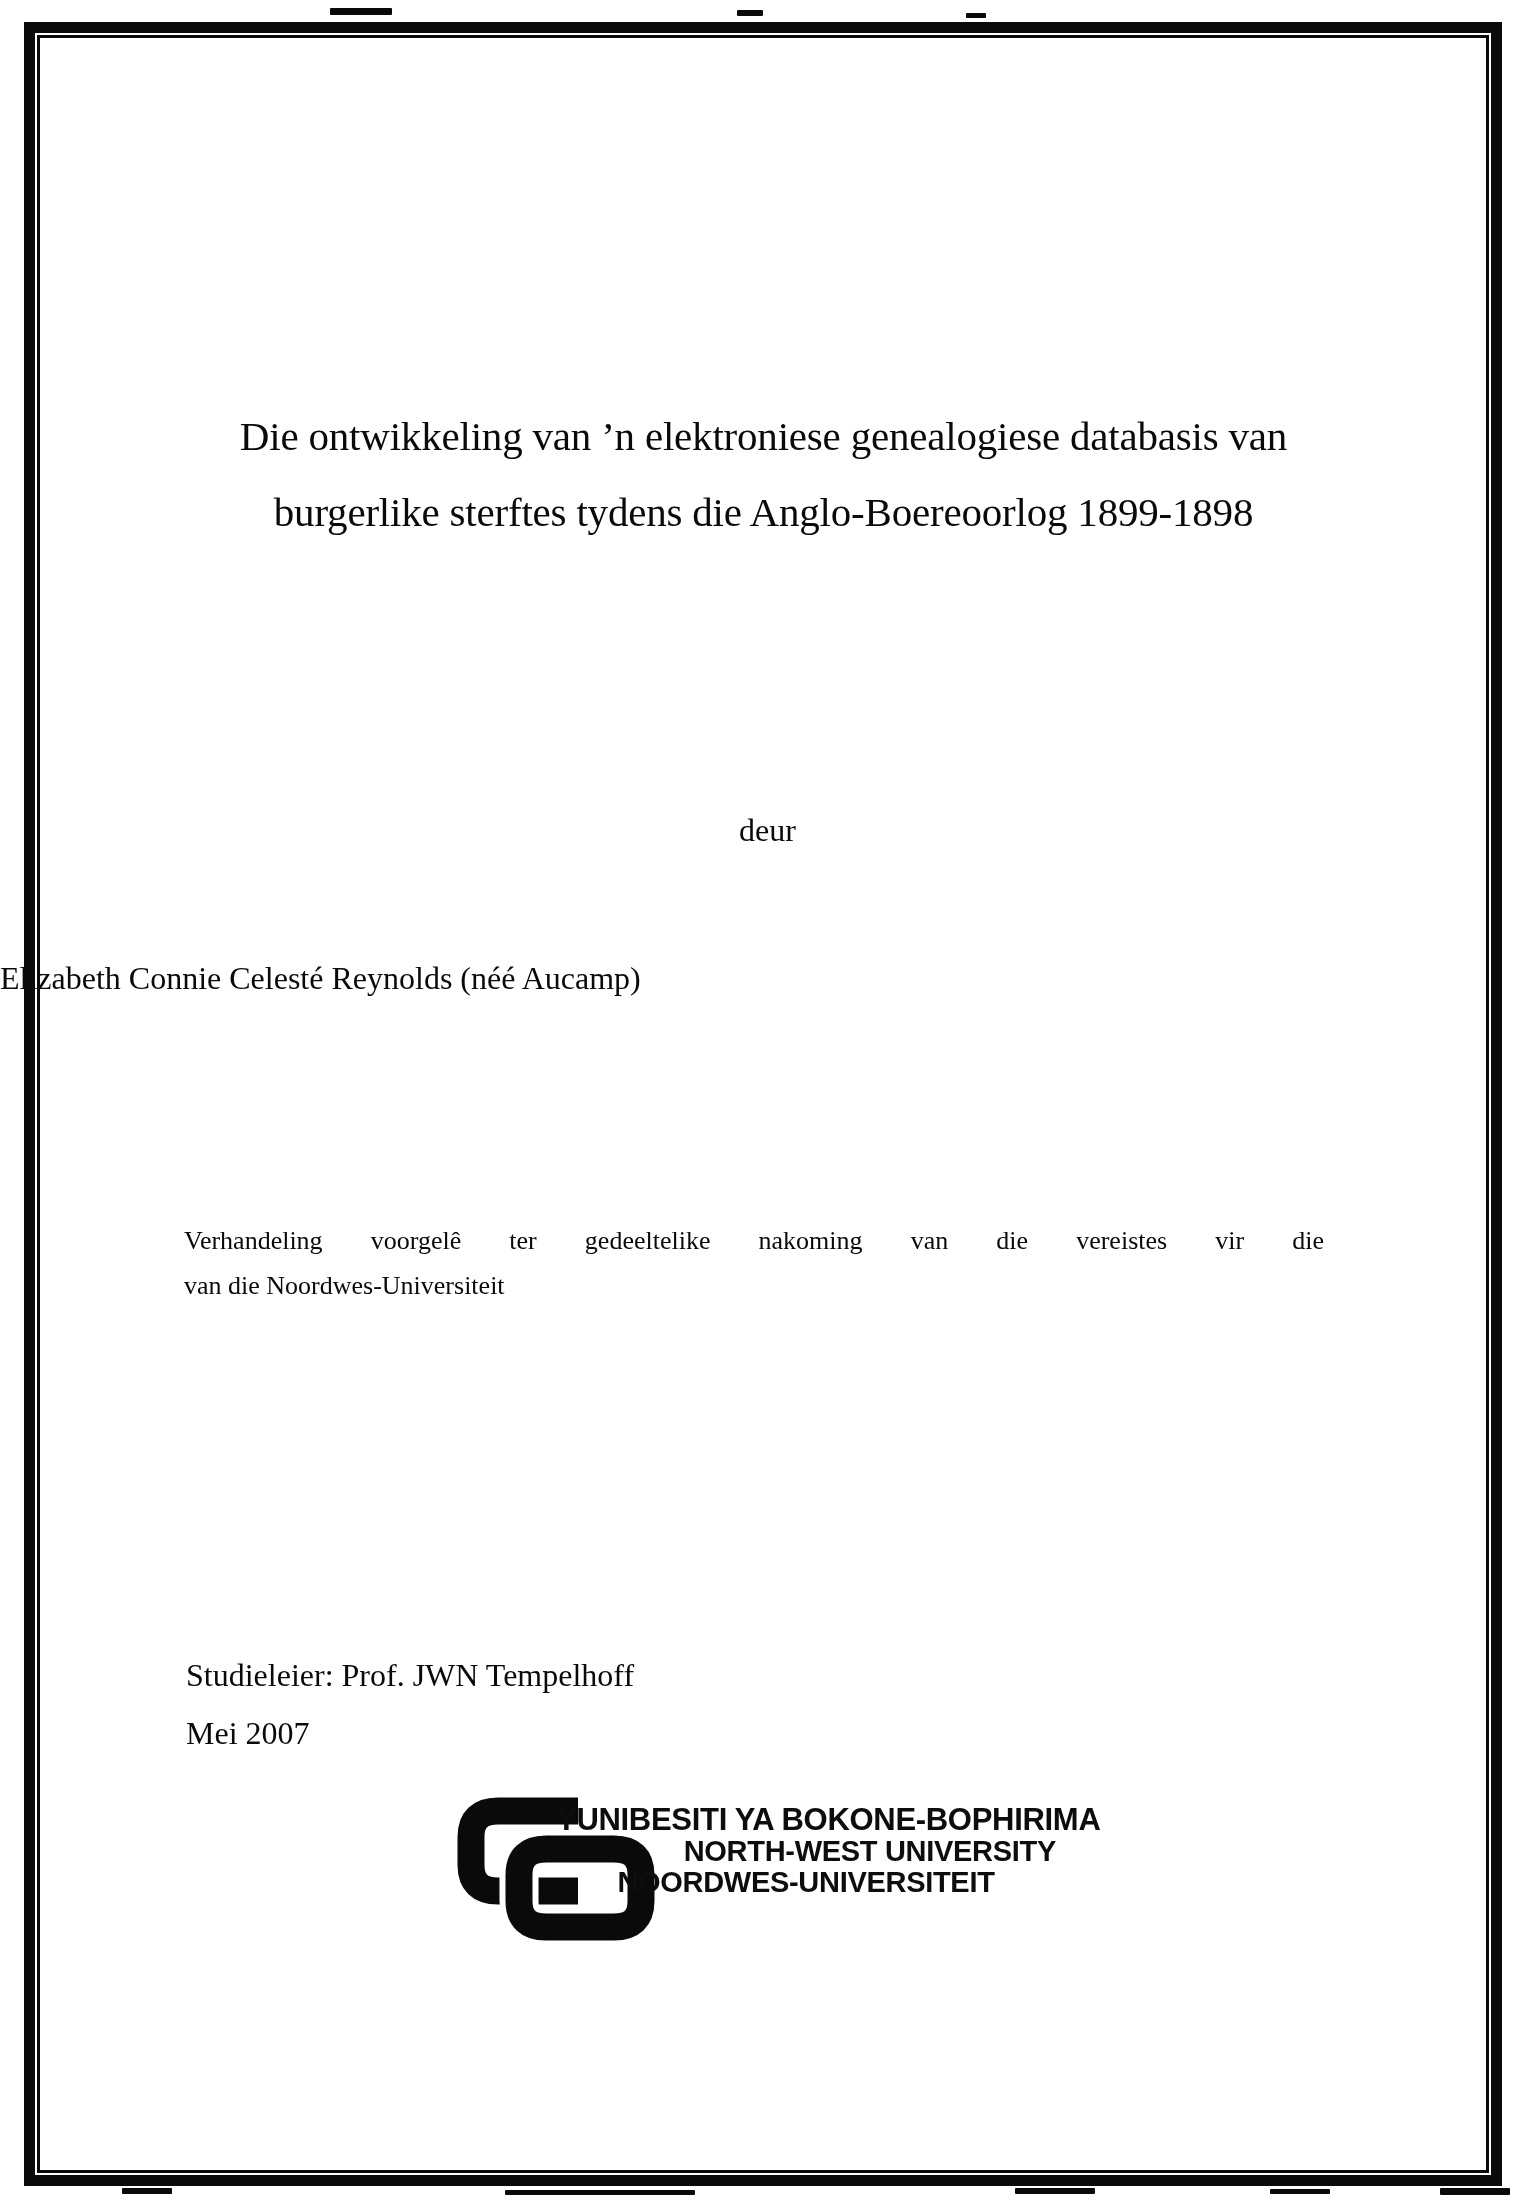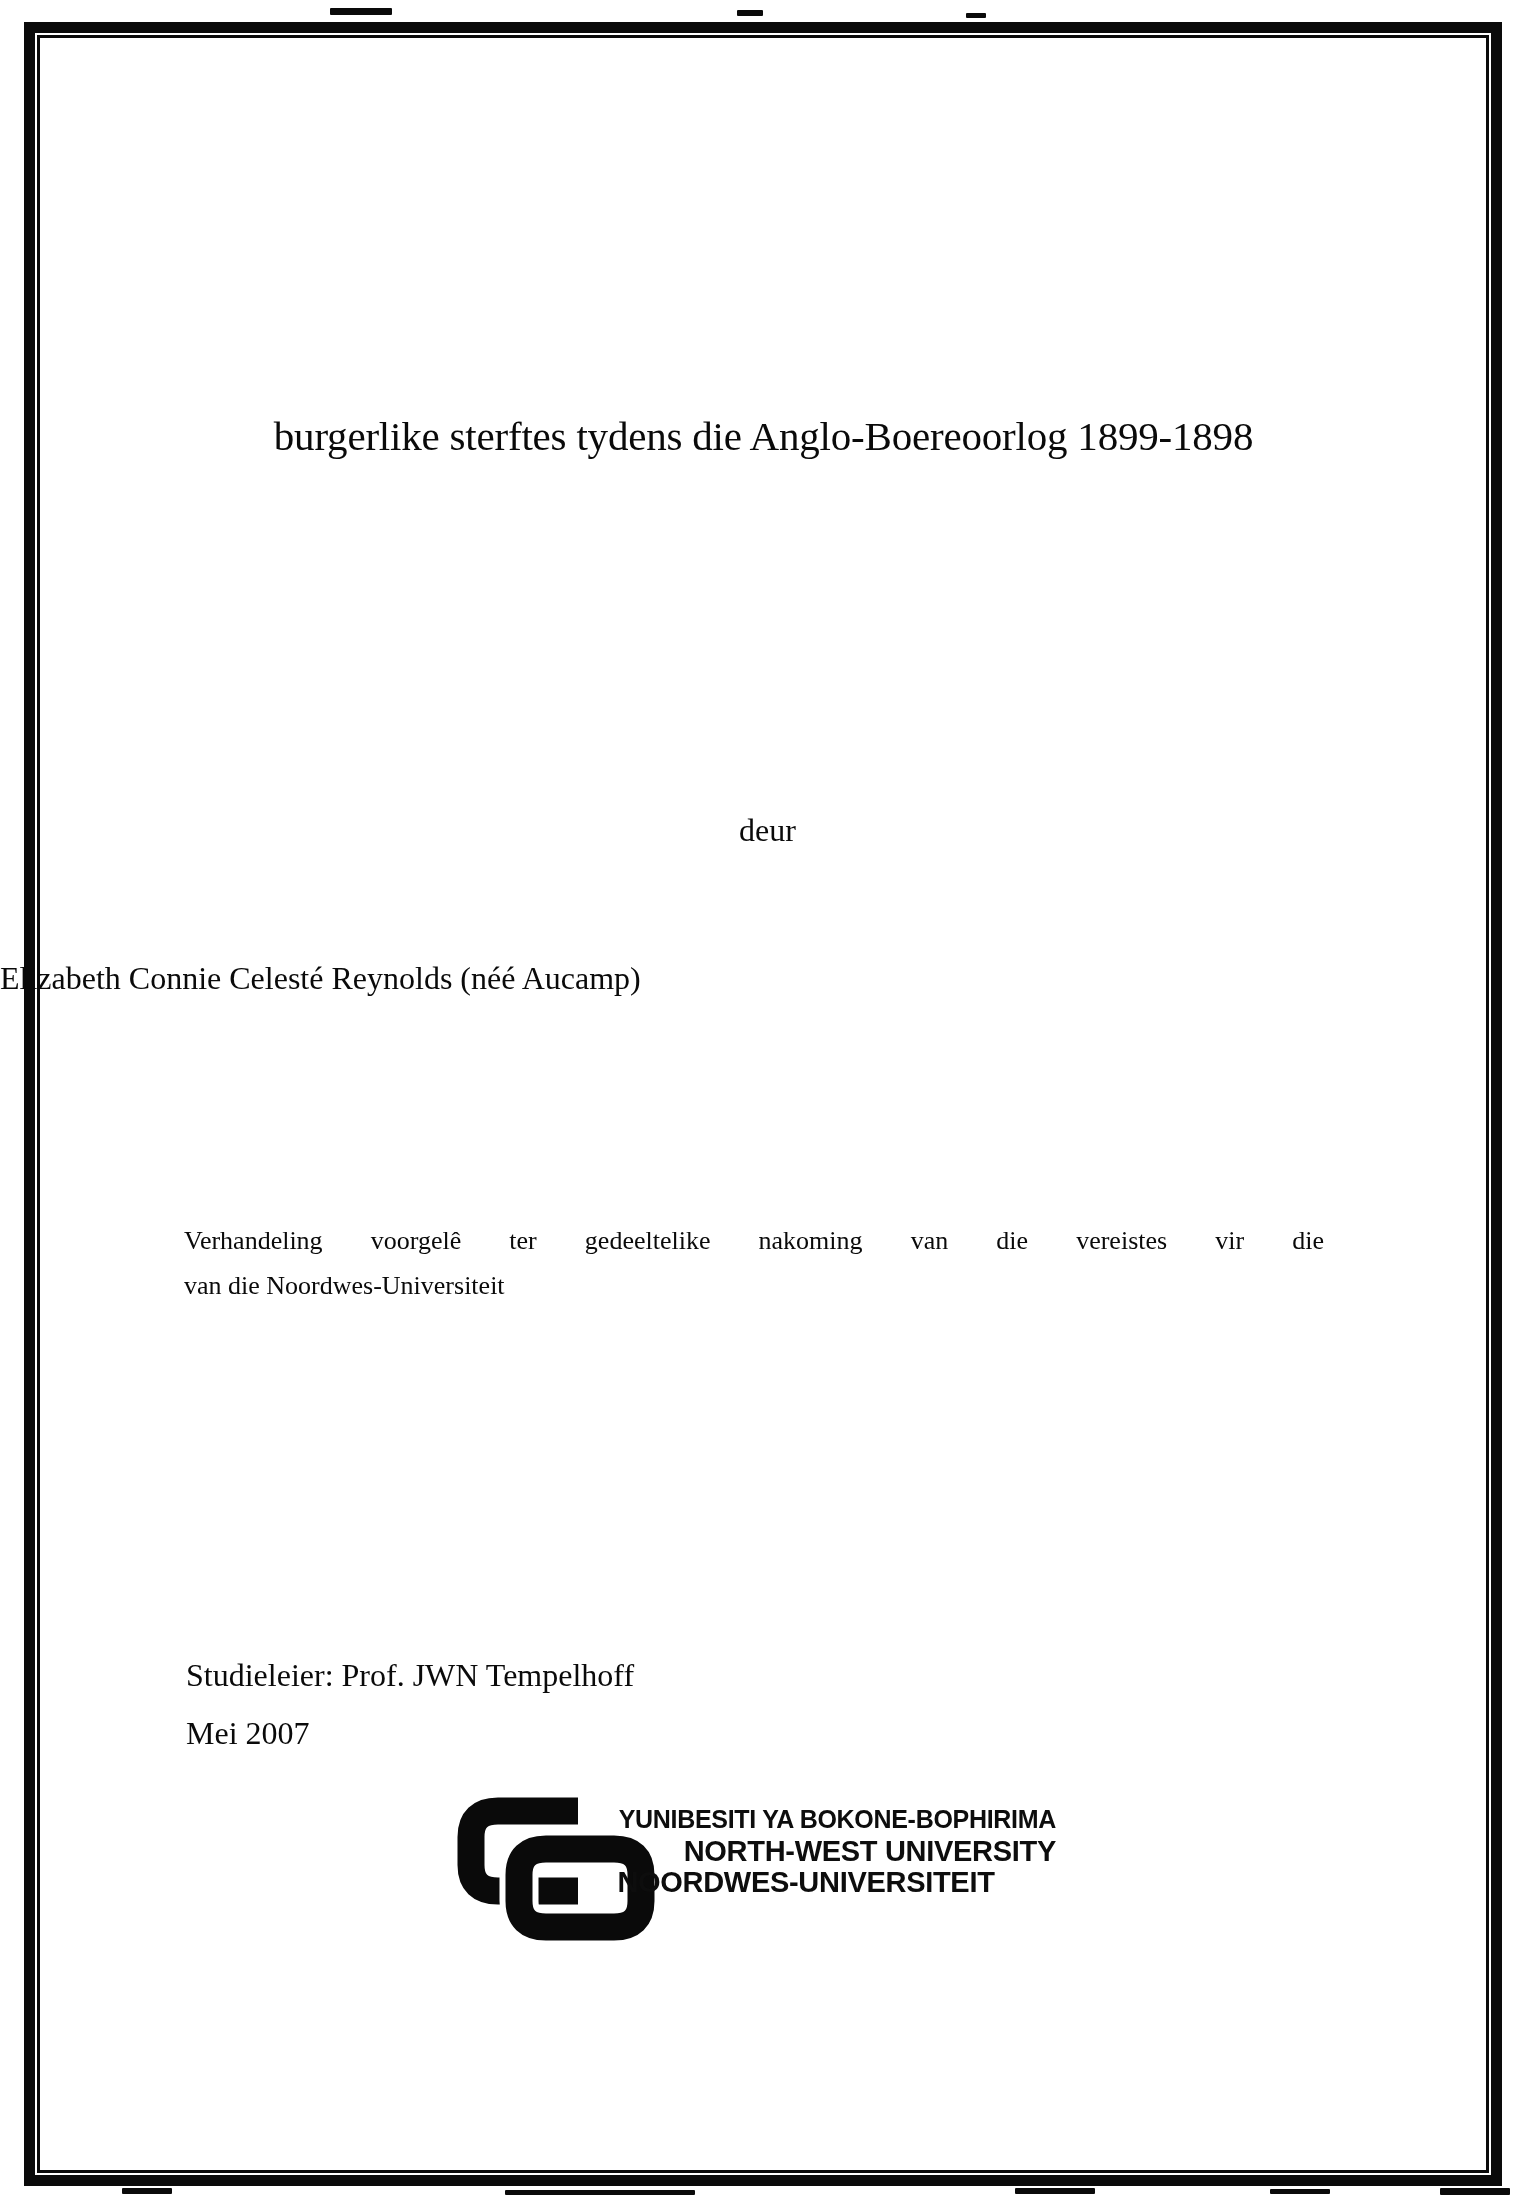--- a/index.html
+++ b/index.html
@@ -108,21 +108,21 @@
     left: 100px;
     top: 8px;
     width: 500px;
     text-align: right;
     font-family: "Liberation Sans", sans-serif;
     font-weight: 700;
     color: #0d0d0d;
     letter-spacing: -0.3px;
     white-space: nowrap;
   }
-  .logo-text .l1 { font-size: 25px; line-height: 33px; }
+  .logo-text .l1 { font-size: 31px; line-height: 33px; }
   .logo-text .l2 { font-size: 29px; line-height: 31px; }
   .logo-text .l3 { font-size: 29px; line-height: 31px; text-align: center; }
 </style>
 </head>
 <body>
 
 <div class="page">
 
   <div class="artifact" style="left:330px; top:8px; width:62px; height:7px;"></div>
   <div class="artifact" style="left:737px; top:10px; width:26px; height:6px;"></div>
@@ -131,20 +131,21 @@
   <div class="artifact" style="left:505px; top:2190px; width:190px; height:5px;"></div>
   <div class="artifact" style="left:1015px; top:2188px; width:80px; height:6px;"></div>
   <div class="artifact" style="left:1270px; top:2189px; width:60px; height:5px;"></div>
   <div class="artifact" style="left:1440px; top:2188px; width:70px; height:7px;"></div>
 
   <div class="frame-outer">
     <div class="frame-inner"></div>
   </div>
 
   <div class="title">
+    <div>Die ontwikkeling van ’n elektroniese genealogiese databasis van</div>
     <div>burgerlike sterftes tydens die Anglo-Boereoorlog 1899-1898</div>
   </div>
 
   <div class="byline">deur</div>
 
   <div class="author">Elizabeth Connie Celesté Reynolds (néé Aucamp)</div>
 
   <div class="statement">
     <div class="line1">Verhandeling voorgelê ter gedeeltelike nakoming van die vereistes vir die</div>
     <div class="line3">van die Noordwes-Universiteit</div>

